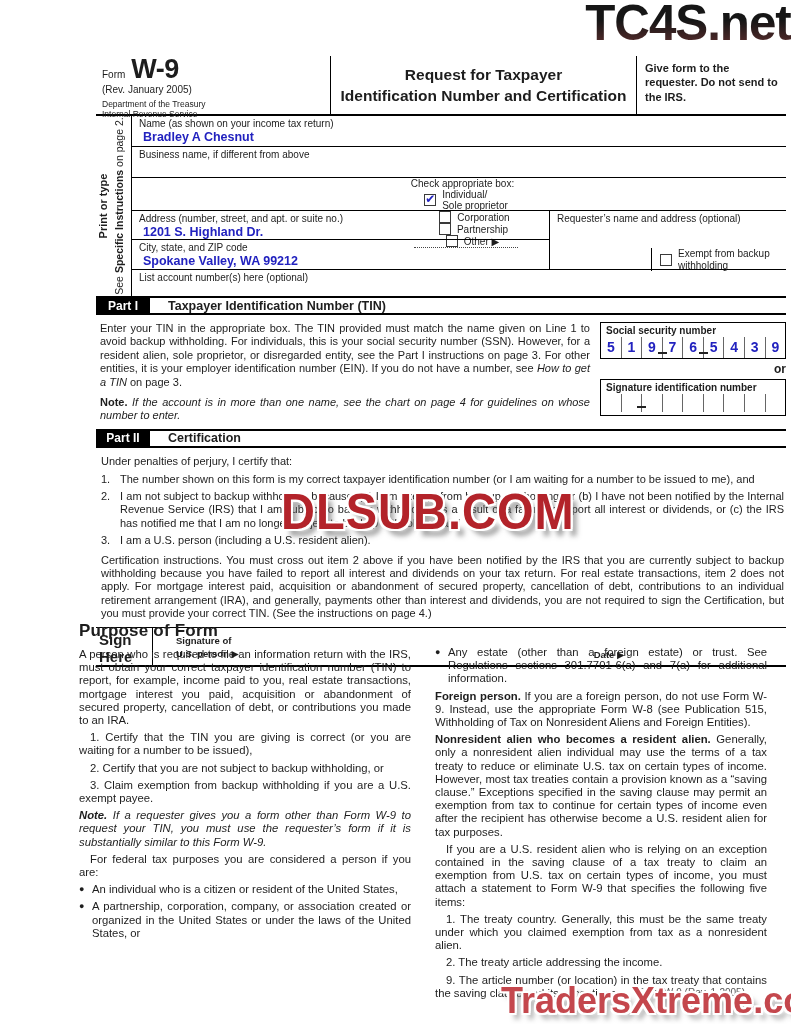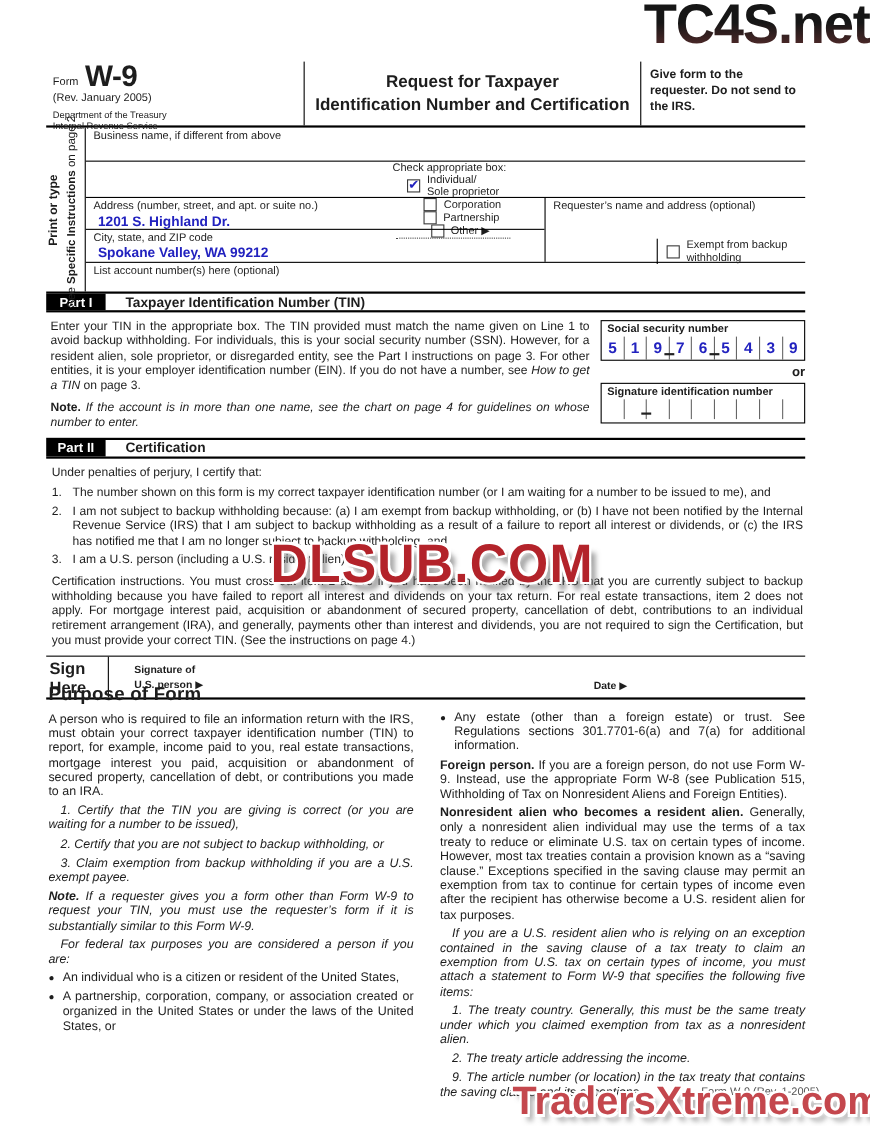--- a/index.html
+++ b/index.html
@@ -1,39 +1,39 @@
 <!DOCTYPE html>
 <html><head>
 <meta charset="utf-8">
 <style>
   * { margin:0; padding:0; box-sizing:border-box; }
   html,body { background:#fff; }
   body { width:791px; height:1024px; position:relative; font-family:"Liberation Sans","DejaVu Sans",sans-serif; color:#1d1d1d; }
-  .page { position:absolute; inset:0; background:#fff; overflow:hidden; }
+  .page { position:absolute; inset:0; background:#fff; overflow:hidden;margin-left:35px; }
 
   
   .wm-tc4s{
     position:absolute; top:-8px; right:0px; font-size:47px; font-weight:800; letter-spacing:-1px;
     background:linear-gradient(to bottom,#161616 48%,#5c2e2e 92%);
     -webkit-background-clip:text; background-clip:text; color:transparent;
     transform:scale(1.05,1.08); transform-origin:top right; z-index:5;
   }
   .wm-dlsub{
     position:absolute; left:246px; top:484px; font-size:47px; font-weight:800; letter-spacing:1px;
     color:#b3232a; z-index:6; transform:scaleY(1.05);
     text-shadow:-2px 0 0 #fff,2px 0 0 #fff,0 -2px 0 #fff,0 2px 0 #fff,-2px -2px 0 #fff,2px 2px 0 #fff,-2px 2px 0 #fff,2px -2px 0 #fff,6px 7px 5px rgba(90,90,90,.55);
   }
   .wm-traders{
     position:absolute; left:466px; top:980px; font-size:36px; font-weight:800; letter-spacing:0px;
     color:#c4474d; z-index:6;
     text-shadow:-2px 0 0 #fff,2px 0 0 #fff,0 -2px 0 #fff,0 2px 0 #fff,-2px -2px 0 #fff,2px 2px 0 #fff,-2px 2px 0 #fff,2px -2px 0 #fff,5px 6px 5px rgba(90,90,90,.5);
   }
 
   
-  .form { position:absolute; left:42px; top:56px; width:690px; }
+  .form { position:absolute; left:61px; top:56px; width:690px; }
 
   .hdr { display:flex; border-bottom:2.5px solid #000; height:60px; }
   .hdr-left { width:235px; border-right:1.5px solid #000; padding:1px 4px 0 6px; }
   .form-line { display:flex; align-items:flex-end; gap:6px; }
   .form-word { font-size:10px; padding-bottom:3px; }
   .form-number { font-size:27px; font-weight:800; line-height:.95; letter-spacing:-.5px; }
   .revision { font-size:10px; margin-top:1px; }
   .dept { font-size:8.5px; margin-top:4px; line-height:1.2; }
   .hdr-mid { flex:1; text-align:center; font-weight:bold; font-size:15.5px; line-height:1.35; padding-top:9px; }
   .hdr-right { width:150px; border-left:1.5px solid #000; font-weight:bold; font-size:11px; line-height:1.3; padding:5px 4px 0 8px; }
@@ -108,21 +108,21 @@
 
   
   .purpose { position:absolute; left:44px; top:621px; width:688px; }
   .ph { font-size:17px; font-weight:bold; letter-spacing:.2px; margin-bottom:3px; }
   .cols { display:flex; gap:24px; }
   .col { width:337px; font-size:11.3px; line-height:1.17; text-align:justify; }
   .para { margin-top:4px; }
   .para .b { font-weight:bold; }
   .para.note { font-style:italic; }
   .para.note .b { font-style:italic; font-weight:bold; }
-  .ind { text-indent:11px;font-style:italic; }
+  .ind { text-indent:11px; }
   .bullet { display:flex; margin-top:4px; }
   .bdot { width:13px; flex:none; font-size:9px; padding-top:1px; }
 
   
   .catno { position:absolute; left:403px; top:1023px; font-size:14px; }
   .formref { position:absolute; right:46px; top:987px; font-size:10px; color:#555; }
 </style>
 </head>
 <body>
 
@@ -150,20 +150,24 @@
       </div>
       <div class="hdr-right">Give form to the requester. Do not send to the IRS.</div>
     </div>
 
     <div class="main">
       <div class="strip">
         <span class="vtext v1">Print or type</span>
         <span class="vtext v2"><span>See </span><span class="b">Specific Instructions</span><span> on page 2.</span></span>
       </div>
       <div class="rows">
+        <div class="row row-name">
+          <div class="lbl">Name (as shown on your income tax return)</div>
+          <div class="val">Bradley A Chesnut</div>
+        </div>
         <div class="row row-biz">
           <div class="lbl">Business name, if different from above</div>
           <div class="val"></div>
         </div>
         <div class="cbrow">
           <span class="lbl">Check appropriate box:</span>
           <span class="cbgroup" style="margin-left:7px;">
             <span class="cb">
                 <span class="chk">✔</span>
               </span>

